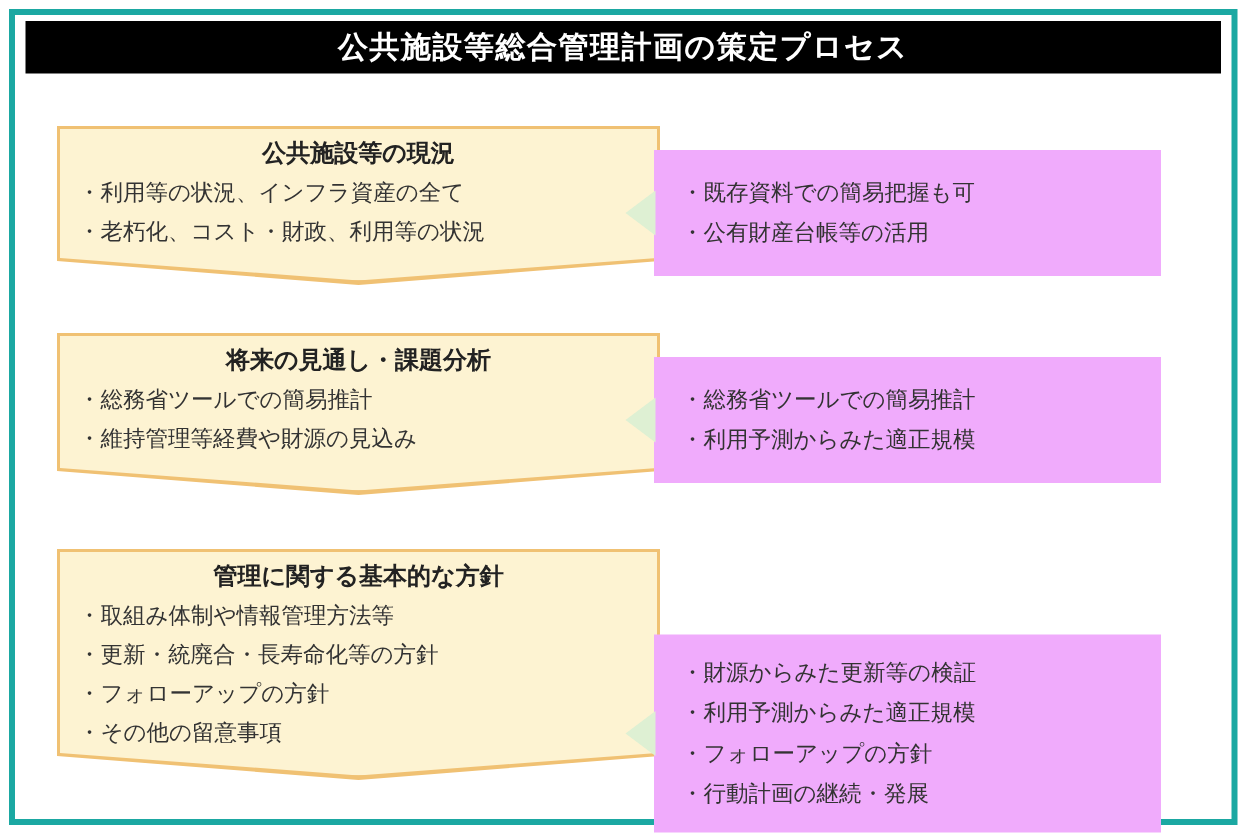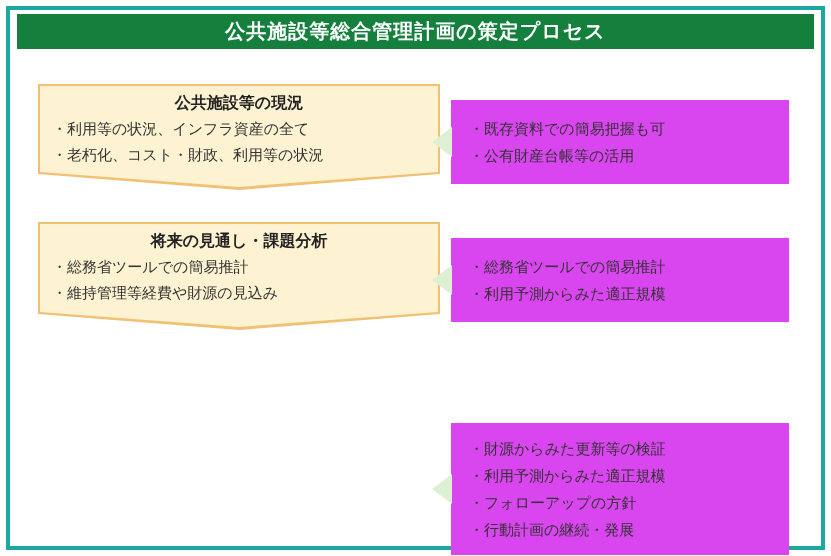--- a/index.html
+++ b/index.html
@@ -20,21 +20,21 @@
     inset: 6px;
     border: 4px solid #1ba8a2;
     pointer-events: none;
   }
   .header-bar {
     position: absolute;
     left: 17px;
     right: 17px;
     top: 14px;
     height: 35px;
-    background: #15803d;
+    background: #000000;
     color: #ffffff;
     font-weight: bold;
     font-size: 20px;
     letter-spacing: 1px;
     display: flex;
     align-items: center;
     justify-content: center;
   }
   
   .step-box { position: absolute; left: 38px; width: 402px; padding-left: 10px; }
@@ -62,23 +62,23 @@
   }
   .bullet {
     font-size: 15px;
     color: #333333;
     line-height: 26px;
     white-space: nowrap;
   }
   
   .note-box {
     position: absolute;
-    left: 451px;
+    left: 436px;
     width: 338px;
-    background: #d946ef;
+    background: #f0abfc;
   }
   .note-box .tri {
     position: absolute;
     left: -19px;
     top: 50%;
     transform: translateY(-50%);
     width: 0; height: 0;
     border-top: 15px solid transparent;
     border-bottom: 15px solid transparent;
     border-right: 20px solid #def0d3;
@@ -138,20 +138,31 @@
     </div>
   </div>
   <div class="note-box" id="note-2">
     <div class="tri"></div>
     <div class="content">
       <div class="bullet">・総務省ツールでの簡易推計</div>
       <div class="bullet">・利用予測からみた適正規模</div>
     </div>
   </div>
 
+  <div class="step-box" id="step-3">
+    <div class="shape-border"></div>
+    <div class="shape-fill"></div>
+    <div class="content">
+      <div class="step-title">管理に関する基本的な方針</div>
+      <div class="bullet">・取組み体制や情報管理方法等</div>
+      <div class="bullet">・更新・統廃合・長寿命化等の方針</div>
+      <div class="bullet">・フォローアップの方針</div>
+      <div class="bullet">・その他の留意事項</div>
+    </div>
+  </div>
   <div class="note-box" id="note-3">
     <div class="tri"></div>
     <div class="content">
       <div class="bullet">・財源からみた更新等の検証</div>
       <div class="bullet">・利用予測からみた適正規模</div>
       <div class="bullet">・フォローアップの方針</div>
       <div class="bullet">・行動計画の継続・発展</div>
     </div>
   </div>
 

